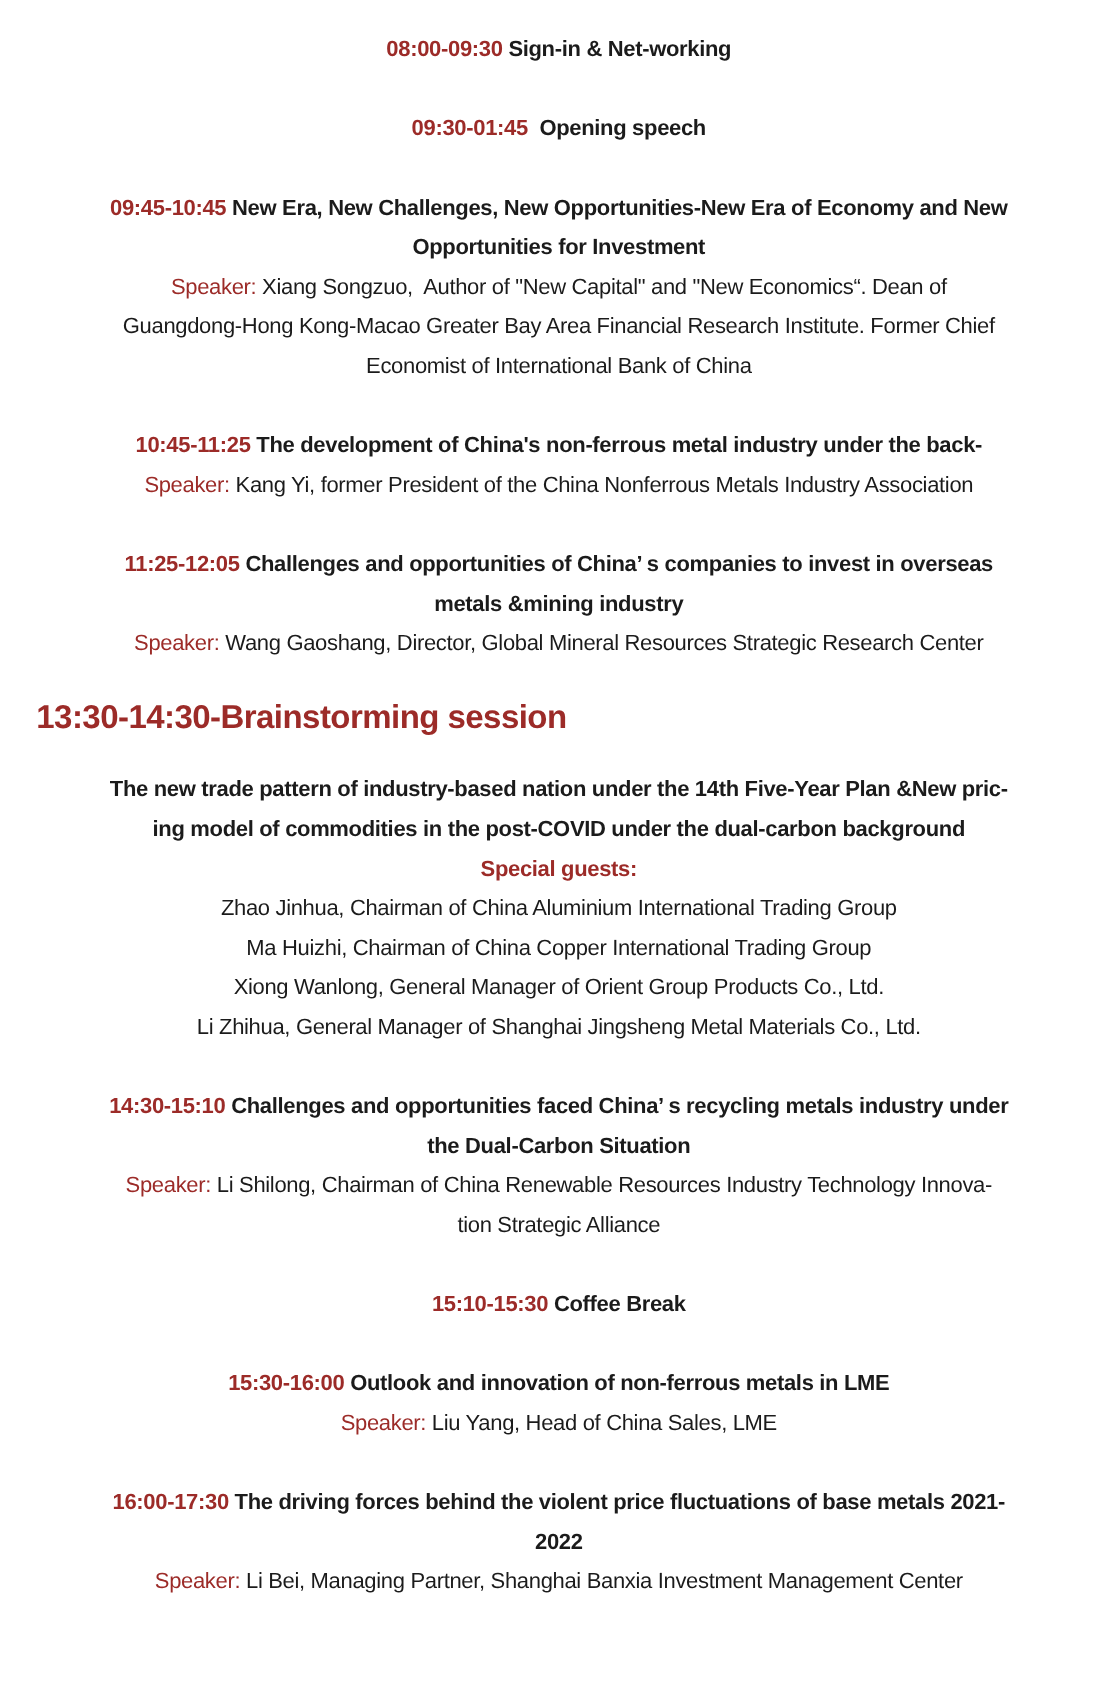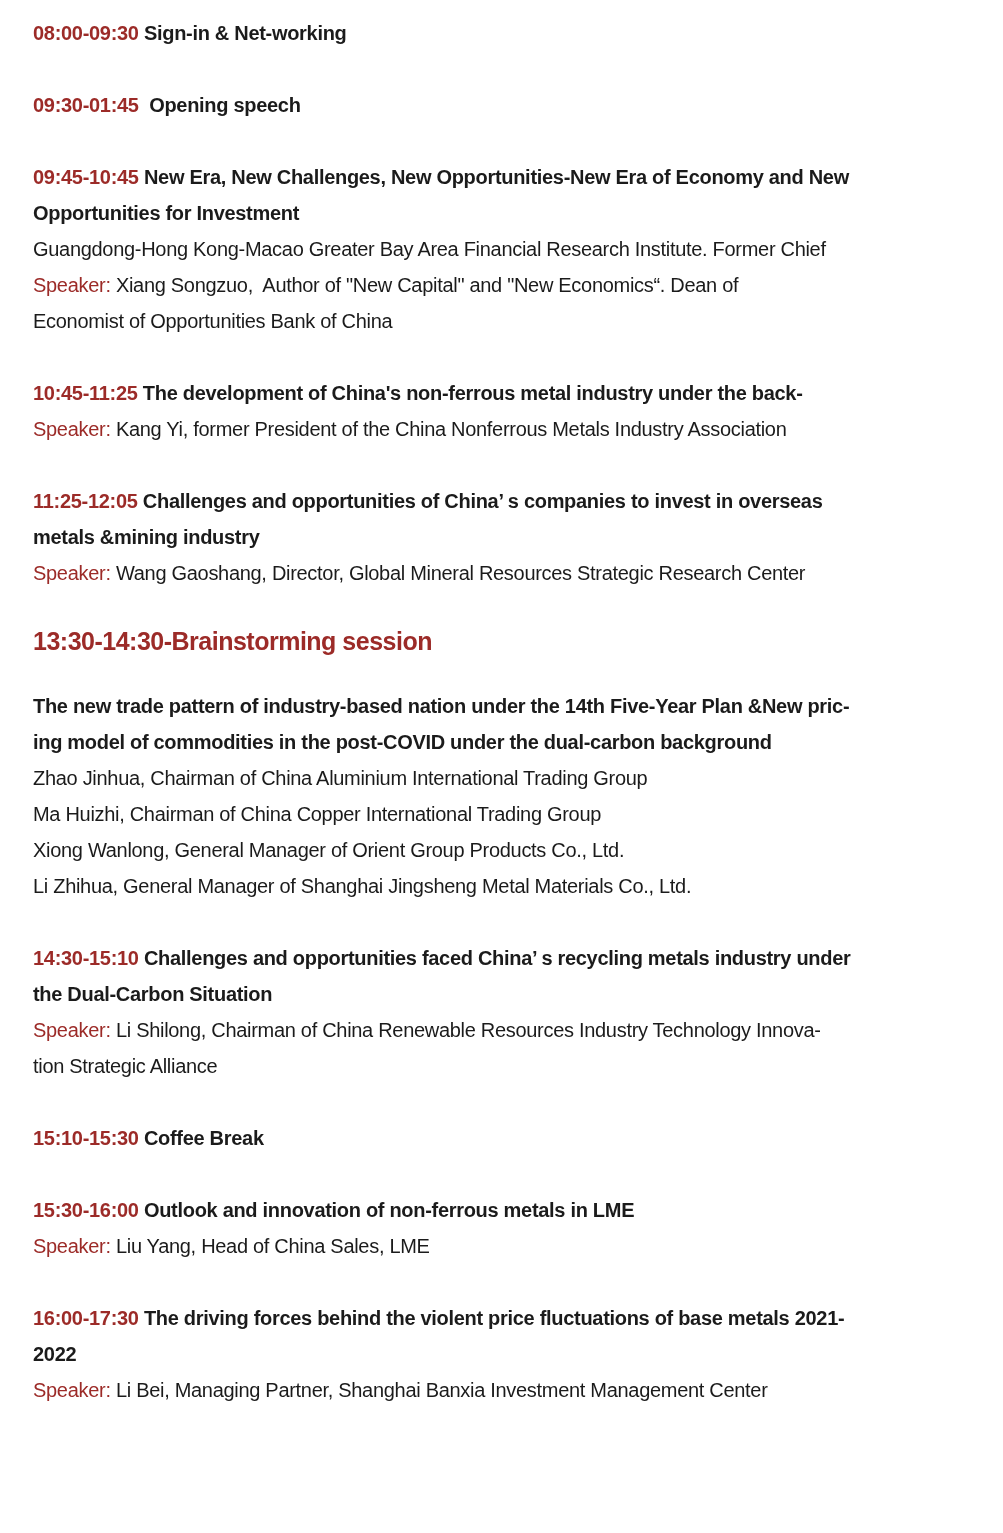--- a/index.html
+++ b/index.html
@@ -20,28 +20,28 @@
   .line {
     margin: 0;
     font-size: 20px;
     line-height: 36px;
     letter-spacing: -0.3px;
     white-space: pre;
   }
   .seg { display: inline; }
   .b { font-weight: 700; }
   .r { color: #9c2b28; }
-  .block { margin: 0; }
+  .block { margin: 12px; text-align: center; }
   .block + .block { margin-top: 36px; }
   .heading-block {
     margin: 30px 0 0 0;
   }
   .heading {
     margin: 0;
-    font-size: 25px;
+    font-size: 30px;
     line-height: 40px;
     font-weight: 700;
     letter-spacing: -0.5px;
     color: #9c2b28;
     white-space: pre;
   }
   .heading-block + .block { margin-top: 27px; }
 </style>
 </head>
 <body>
@@ -52,43 +52,44 @@
     <p class="line"><span class="seg r b">08:00-09:30</span><span class="seg b"> Sign-in &amp; Net-working</span></p>
   </section>
 
   <section class="block">
     <p class="line"><span class="seg r b">09:30-01:45</span><span class="seg b">  Opening speech</span></p>
   </section>
 
   <section class="block">
     <p class="line"><span class="seg r b">09:45-10:45</span><span class="seg b"> New Era, New Challenges, New Opportunities-New Era of Economy and New</span></p>
     <p class="line"><span class="seg b">Opportunities for Investment</span></p>
+    <p class="line"><span class="seg r">Speaker:</span><span class="seg"> Xiang Songzuo,  Author of "New Capital" and "New Economics“. Dean of</span></p>
     <p class="line"><span class="seg">Guangdong-Hong Kong-Macao Greater Bay Area Financial Research Institute. Former Chief</span></p>
-    <p class="line"><span class="seg r">Speaker:</span><span class="seg"> Xiang Songzuo,  Author of "New Capital" and "New Economics“. Dean of</span></p>
-    <p class="line"><span class="seg">Economist of Opportunities Bank of China</span></p>
+    <p class="line"><span class="seg">Economist of International Bank of China</span></p>
   </section>
 
   <section class="block">
     <p class="line"><span class="seg r b">10:45-11:25</span><span class="seg b"> The development of China's non-ferrous metal industry under the back-</span></p>
     <p class="line"><span class="seg r">Speaker:</span><span class="seg"> Kang Yi, former President of the China Nonferrous Metals Industry Association</span></p>
   </section>
 
   <section class="block">
     <p class="line"><span class="seg r b">11:25-12:05</span><span class="seg b"> Challenges and opportunities of China’ s companies to invest in overseas</span></p>
     <p class="line"><span class="seg b">metals &amp;mining industry</span></p>
     <p class="line"><span class="seg r">Speaker:</span><span class="seg"> Wang Gaoshang, Director, Global Mineral Resources Strategic Research Center</span></p>
   </section>
 
   <section class="heading-block">
     <h2 class="heading">13:30-14:30-Brainstorming session</h2>
   </section>
 
   <section class="block">
     <p class="line"><span class="seg b">The new trade pattern of industry-based nation under the 14th Five-Year Plan &amp;New pric-</span></p>
     <p class="line"><span class="seg b">ing model of commodities in the post-COVID under the dual-carbon background</span></p>
+    <p class="line"><span class="seg r b">Special guests:</span></p>
     <p class="line"><span class="seg">Zhao Jinhua, Chairman of China Aluminium International Trading Group</span></p>
     <p class="line"><span class="seg">Ma Huizhi, Chairman of China Copper International Trading Group</span></p>
     <p class="line"><span class="seg">Xiong Wanlong, General Manager of Orient Group Products Co., Ltd.</span></p>
     <p class="line"><span class="seg">Li Zhihua, General Manager of Shanghai Jingsheng Metal Materials Co., Ltd.</span></p>
   </section>
 
   <section class="block">
     <p class="line"><span class="seg r b">14:30-15:10</span><span class="seg b"> Challenges and opportunities faced China’ s recycling metals industry under</span></p>
     <p class="line"><span class="seg b">the Dual-Carbon Situation</span></p>
     <p class="line"><span class="seg r">Speaker:</span><span class="seg"> Li Shilong, Chairman of China Renewable Resources Industry Technology Innova-</span></p>

